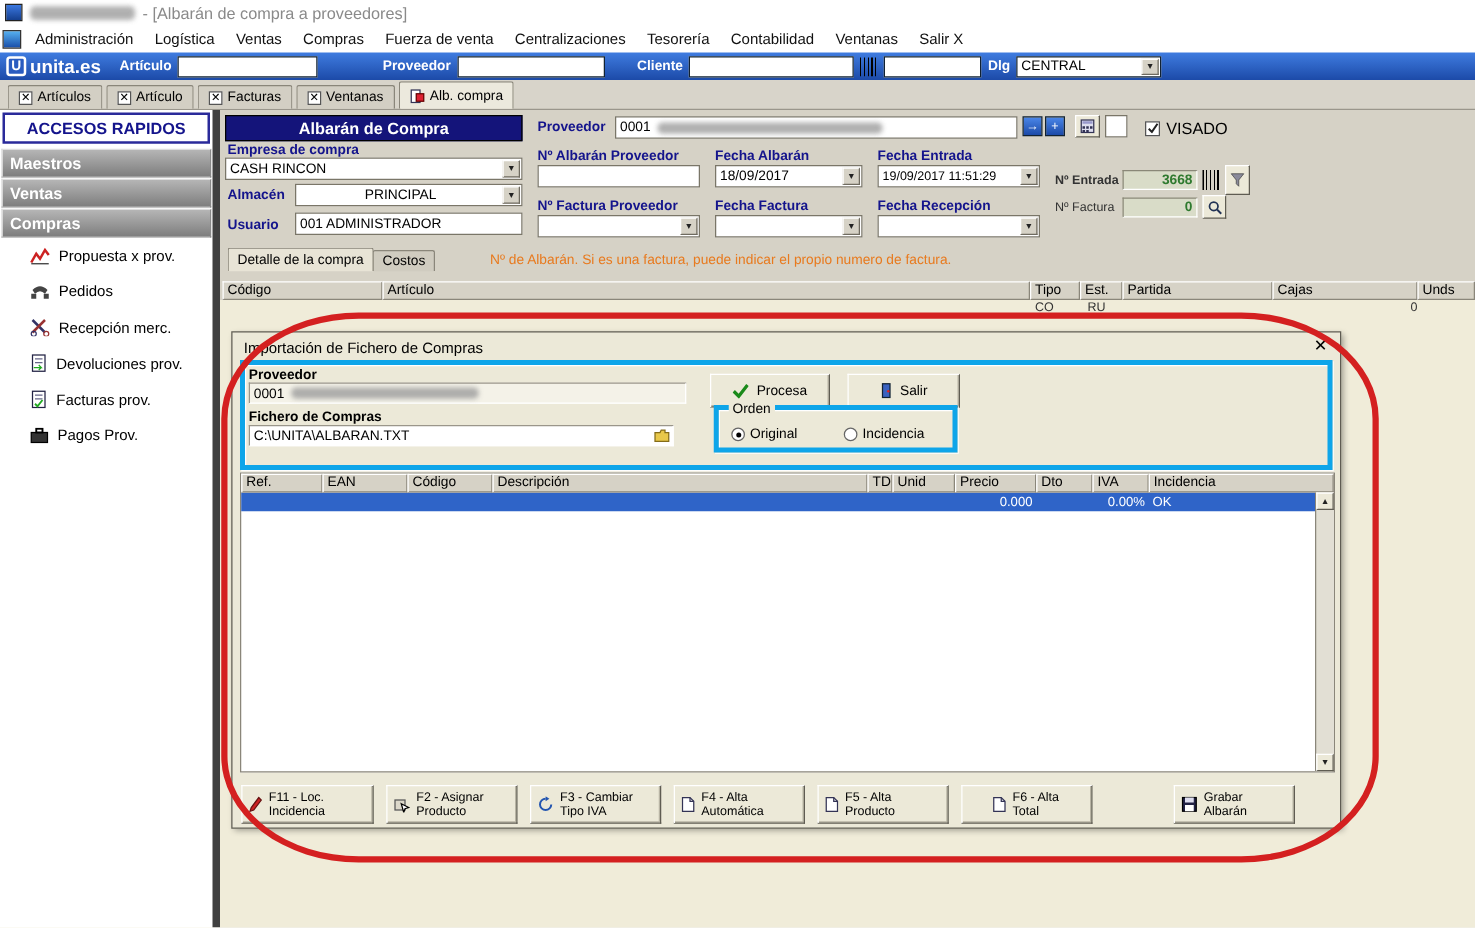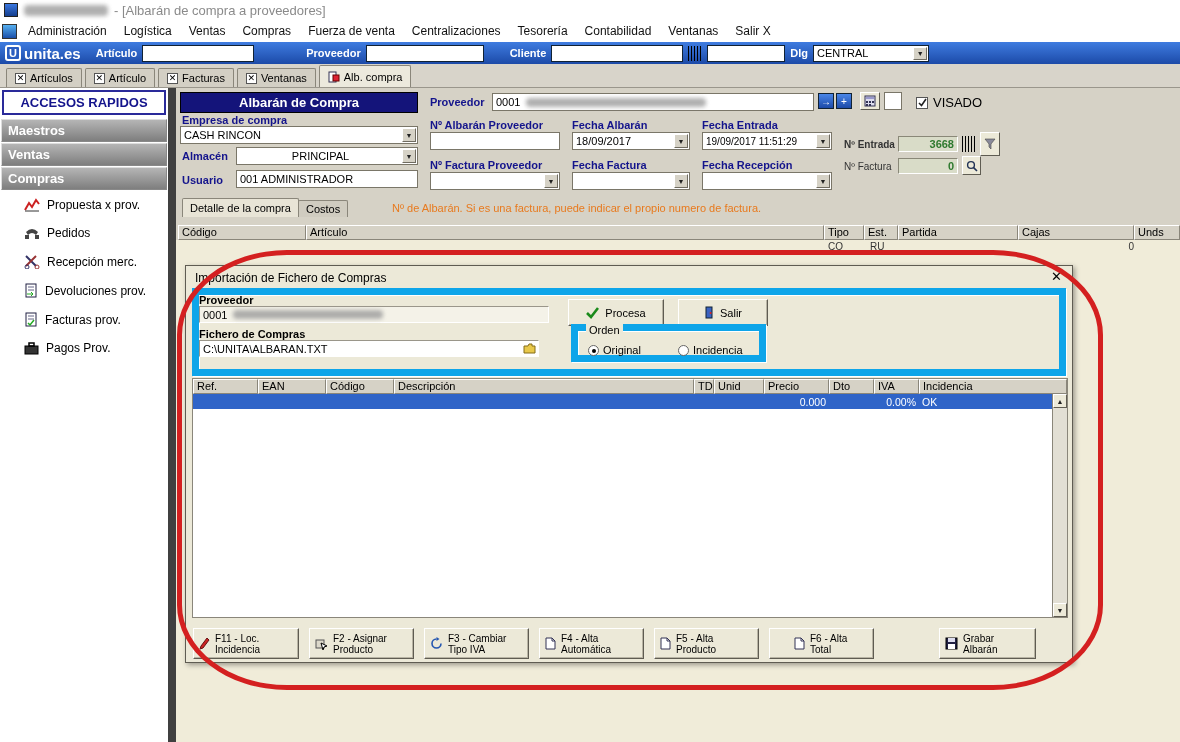--- a/index.html
+++ b/index.html
@@ -27,21 +27,21 @@
   .carrow { position:absolute; right:1px; top:1px; bottom:1px; width:14px; background:#d6d2c6; border:1px solid #fff; border-right-color:#6f6b60; border-bottom-color:#6f6b60; display:flex; align-items:center; justify-content:center; font-size:7px; color:#222; }
 
   .tabsrow { height:24px; background:#d8d4ca; display:flex; align-items:flex-end; gap:3px; padding:0 0 0 6px; border-bottom:1px solid #9a968c; }
   .tab { height:19px; display:flex; align-items:center; gap:4px; padding:0 8px; background:#d3cfc4; border:1px solid #8a867a; border-bottom:none; border-radius:2px 2px 0 0; font-size:11px; }
   .tab.active { height:22px; background:#ece9dd; font-size:11px; }
   .cbx { width:11px; height:11px; background:#fff; border:1px solid #555; font-size:9px; line-height:9px; text-align:center; color:#000; }
   .tab-ico { width:12px; height:12px; }
 
   
   #main { position:absolute; top:88px; left:0; right:0; bottom:0; display:flex; }
-  #sidebar { width:176px; background:#fff; border-right:8px solid #404040; }
+  #sidebar { width:176px; background:#fff; border-right:6px solid #404040; }
   .sb-head { margin:2px 2px 4px 2px; border:2px solid #2a2a9a; color:#14148c; font-weight:bold; font-size:13px; text-align:center; padding:3px 0; background:#fff; }
   .sb-sec { margin:1px 1px; background:linear-gradient(#b5b5b5,#7e7e7e); color:#fff; font-weight:bold; font-size:13px; padding:3px 6px; border:1px outset #ddd; }
   .sb-item { display:flex; align-items:center; gap:7px; padding:7px 2px 7px 24px; font-size:12px; color:#000; cursor:default; }
   .sb-item svg { flex:0 0 auto; }
 
   #content { flex:1; position:relative; background:#d6d2c6; }
   .pale { position:absolute; left:0; right:0; top:152px; bottom:0; background:#f0ecd9; }
 
   .lblnavy { color:#14148c; font-weight:bold; font-size:11px; position:absolute; white-space:nowrap; }
   .abs { position:absolute; }
@@ -58,21 +58,21 @@
   .hint { position:absolute; color:#e87a1e; font-size:11px; white-space:nowrap; }
 
   .ghead { display:flex; position:absolute; left:2px; top:137px; right:0; height:15px; }
   .gh { background:#d6d2c6; border-top:1px solid #fff; border-left:1px solid #fff; border-right:1px solid #8a867a; border-bottom:1px solid #8a867a; font-size:11px; padding:0 3px; overflow:hidden; white-space:nowrap; }
   .grow { position:absolute; left:2px; top:152px; right:0; height:14px; font-size:10px; color:#333; }
 
   
   #dialog { position:absolute; left:9px; top:177px; width:888px; height:398px; background:#ece9d8; border:1px solid #5f5c52; box-shadow:2px 2px 5px rgba(0,0,0,.35); }
   .dlg-title { position:absolute; left:9px; top:5px; font-size:12px; color:#000; }
   .dlg-close { position:absolute; right:10px; top:3px; font-size:13px; color:#000; cursor:default; }
-  .group { position:absolute; border:7px solid #0ea5e9; box-shadow:inset 1px 1px 0 #fff, 1px 1px 0 #fff;text-decoration:underline; }
+  .group { position:absolute; border:4px solid #0ea5e9; box-shadow:inset 1px 1px 0 #fff, 1px 1px 0 #fff;text-decoration:underline; }
   .blbl2 { position:absolute; font-weight:bold; font-size:11px; color:#000; white-space:nowrap; }
   .dinp { position:absolute; background:#f4f2e8; border:1px solid #9a968a; border-bottom-color:#fff; border-right-color:#fff; height:17px; font-size:11px; display:flex; align-items:center; padding:0 3px; }
   .dinp.white { background:#fff; }
   .btn { position:absolute; background:#ece9d8; border-top:1px solid #fff; border-left:1px solid #fff; border-right:1px solid #5f5c52; border-bottom:1px solid #5f5c52; box-shadow:inset -1px -1px 0 #b8b4a4; display:flex; align-items:center; justify-content:center; gap:6px; font-size:11px; cursor:default; }
   .radio { width:11px; height:11px; border:1px solid #666; border-radius:50%; background:#fff; display:inline-block; position:relative; }
   .radio.sel::after { content:""; position:absolute; left:3px; top:3px; width:4px; height:4px; background:#000; border-radius:50%; }
   .rlbl { font-size:11px; }
 
   .dgrid { position:absolute; left:6px; top:112px; width:876px; height:240px; background:#fff; border:1px solid #8a867a; }
   .dghead { display:flex; height:15px; }

